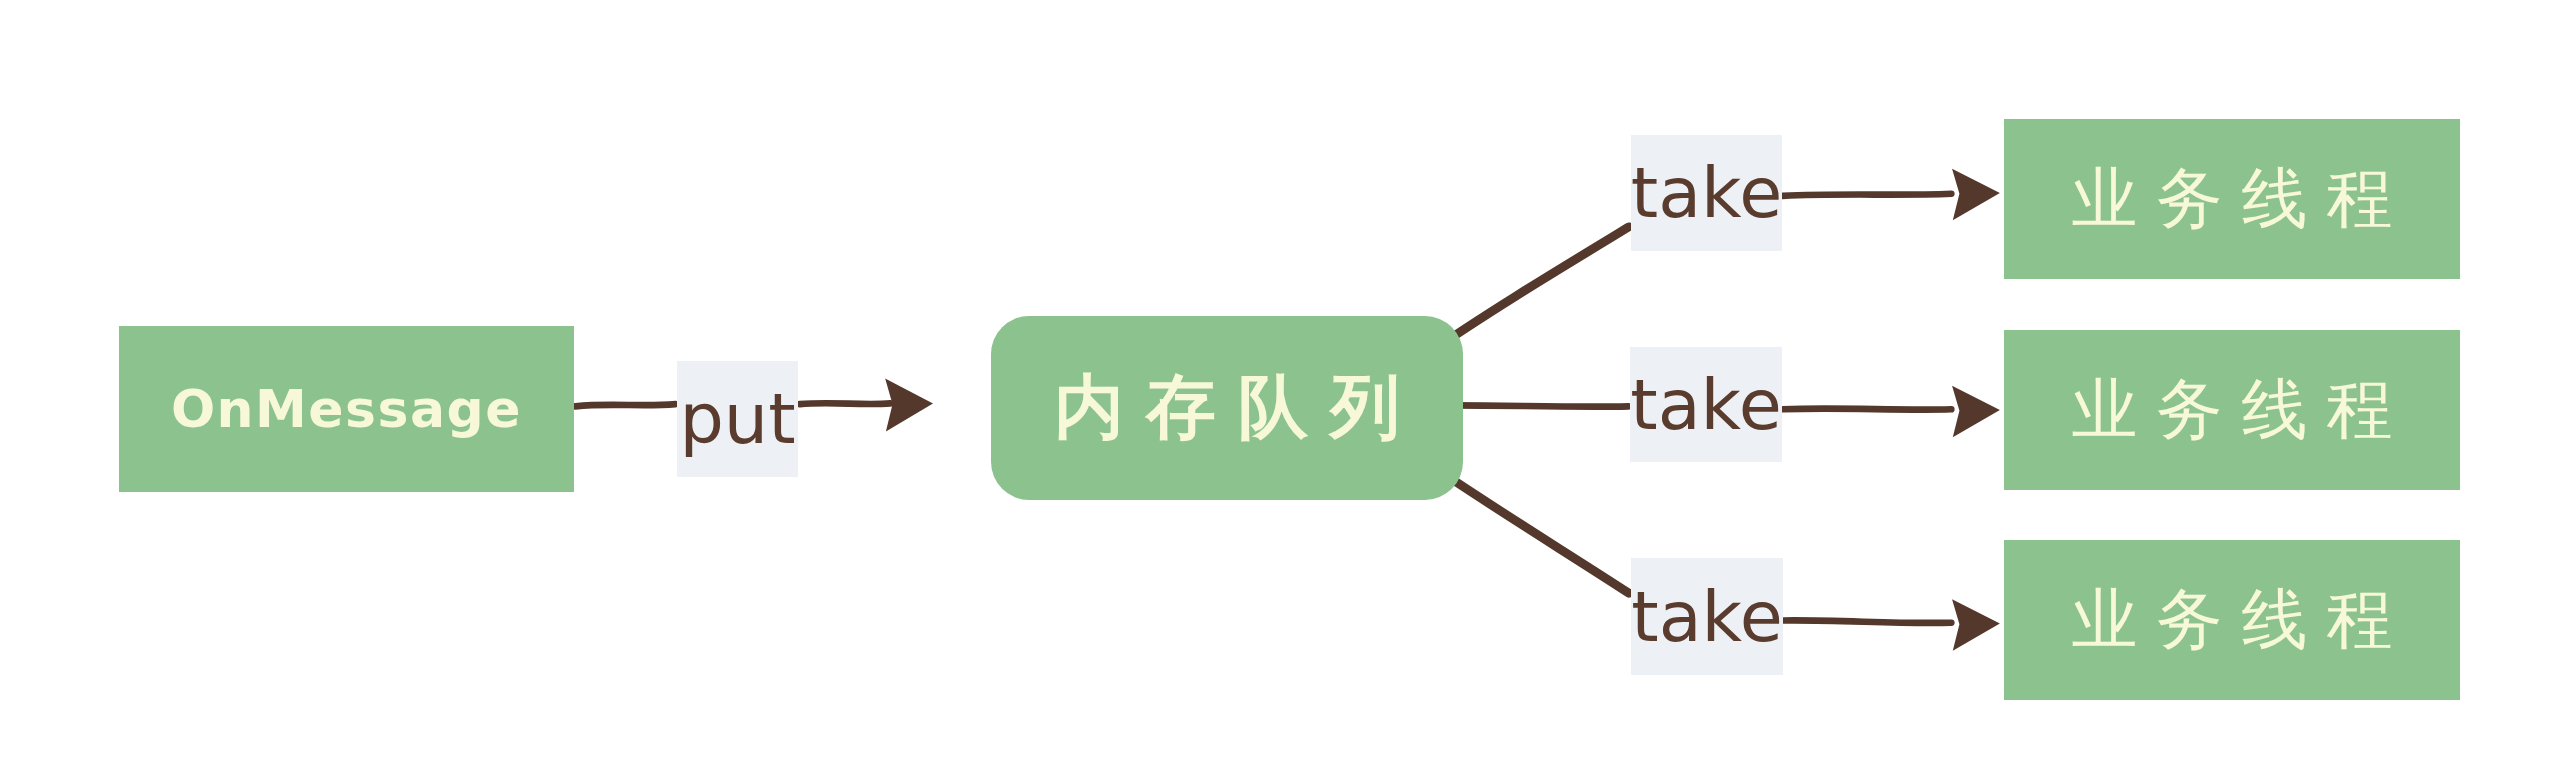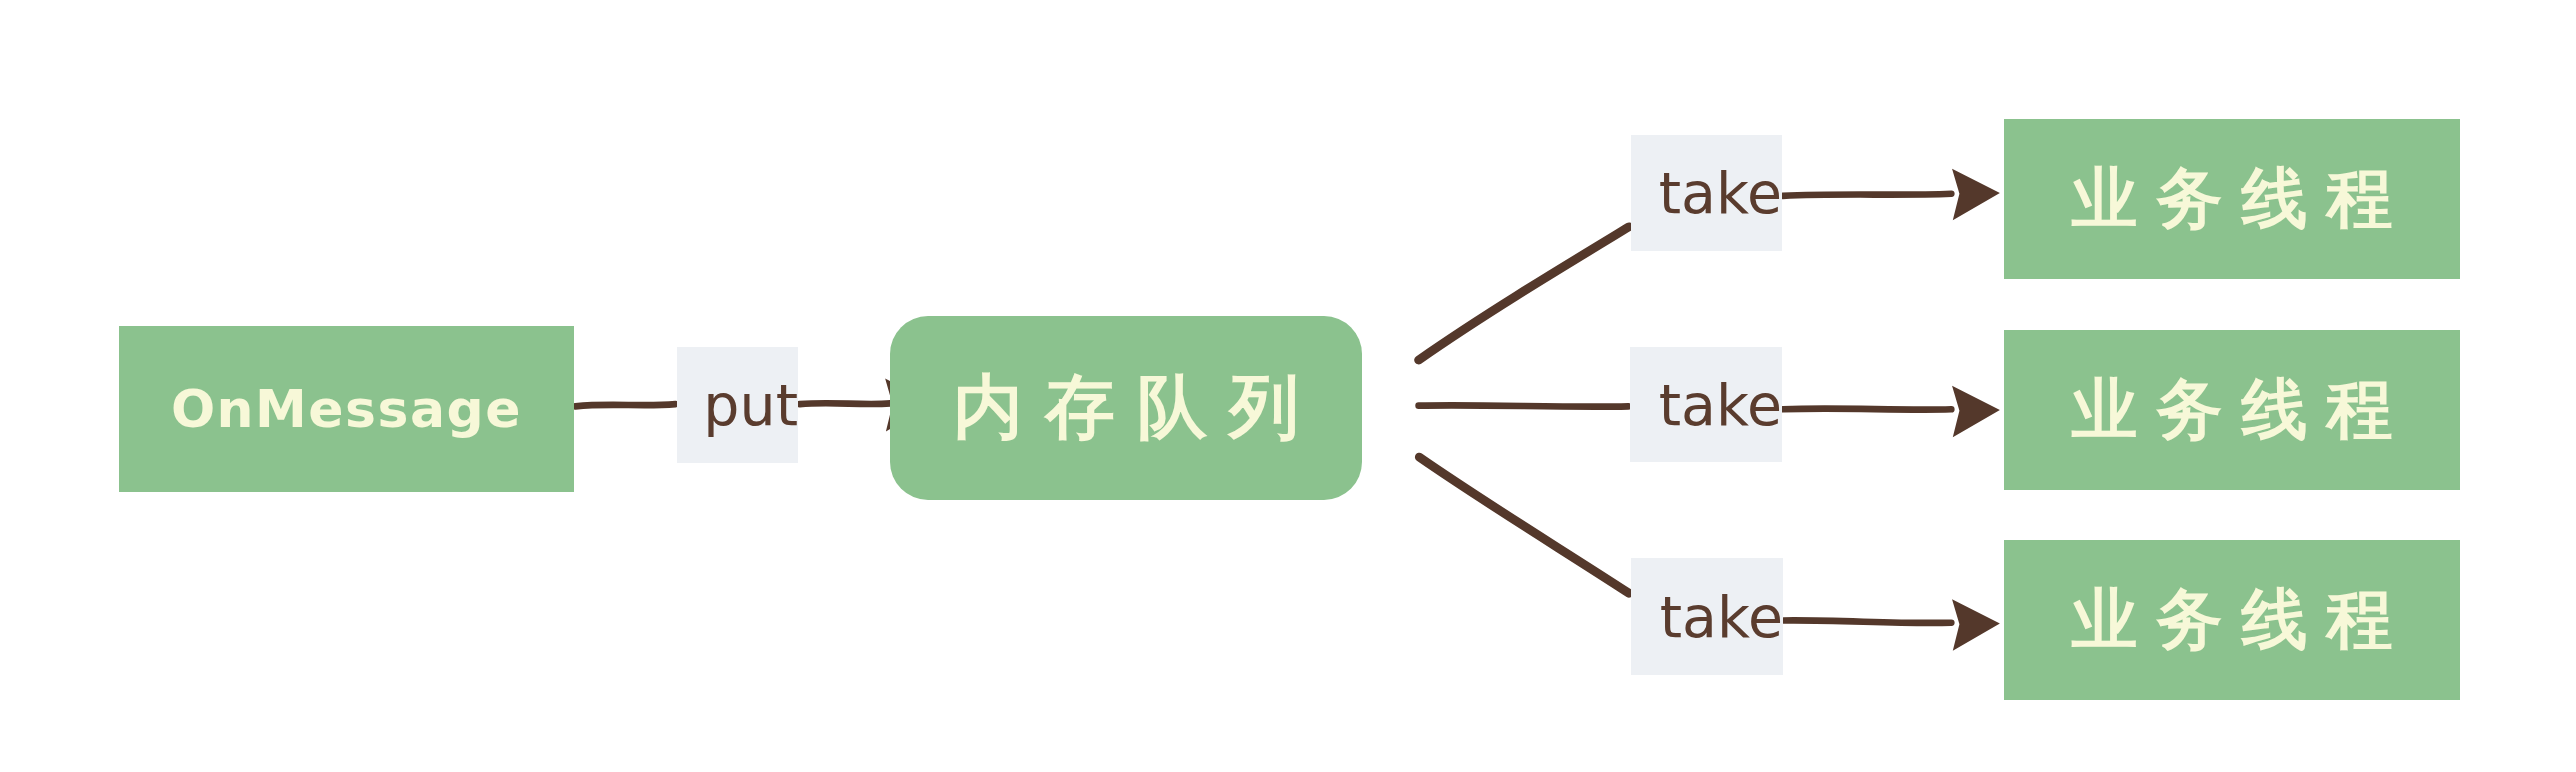--- a/index.html
+++ b/index.html
@@ -21,34 +21,34 @@
   .arrow-layer{position:absolute;left:0;top:0;width:2576px;height:773px;}
   .node{
     position:absolute;
     display:flex;align-items:center;justify-content:center;
     box-sizing:border-box;
     background:var(--node-fill);
     color:var(--node-text);
     text-align:center;
   }
   .node-source{left:119px;top:326px;width:455px;height:166px;font-size:52px;font-weight:600;letter-spacing:1.5px;}
-  .node-queue{left:890px;top:316px;width:472px;height:184px;border-radius:38px;font-size:70px;letter-spacing:22px;padding-left:22px;font-weight:600;}
-  .node-worker{left:2004px;width:456px;height:160px;font-size:66px;letter-spacing:19px;padding-left:19px;font-weight:700;}
+  .node-queue{left:991px;top:316px;width:472px;height:184px;border-radius:38px;font-size:70px;letter-spacing:22px;padding-left:22px;font-weight:600;}
+  .node-worker{left:2004px;width:456px;height:160px;font-size:66px;letter-spacing:19px;padding-left:19px;font-weight:400;}
   .node-worker-1{top:119px;}
   .node-worker-2{top:330px;}
   .node-worker-3{top:540px;}
   .edge-label{
     position:absolute;
-    display:flex;align-items:center;justify-content:flex-end;
+    display:flex;align-items:center;justify-content:center;
     background:var(--edge-label-bg);
     color:var(--edge-label-text);
-    font-size:57px;
+    font-size:70px;
     box-sizing:border-box;
   }
-  .edge-label-put{left:677px;top:347px;width:121px;height:116px;}
+  .edge-label-put{left:677px;top:361px;width:121px;height:116px;}
   .edge-label-take-1{left:1631px;top:135px;width:151px;height:116px;}
   .edge-label-take-2{left:1630px;top:347px;width:152px;height:115px;}
   .edge-label-take-3{left:1631px;top:558px;width:152px;height:117px;}
   .sketch-line{stroke:var(--arrow);fill:none;stroke-linecap:round;}
   .sketch-head{fill:var(--arrow);stroke:none;}
 </style>
 </head>
 <body>
 
 <div class="canvas">

